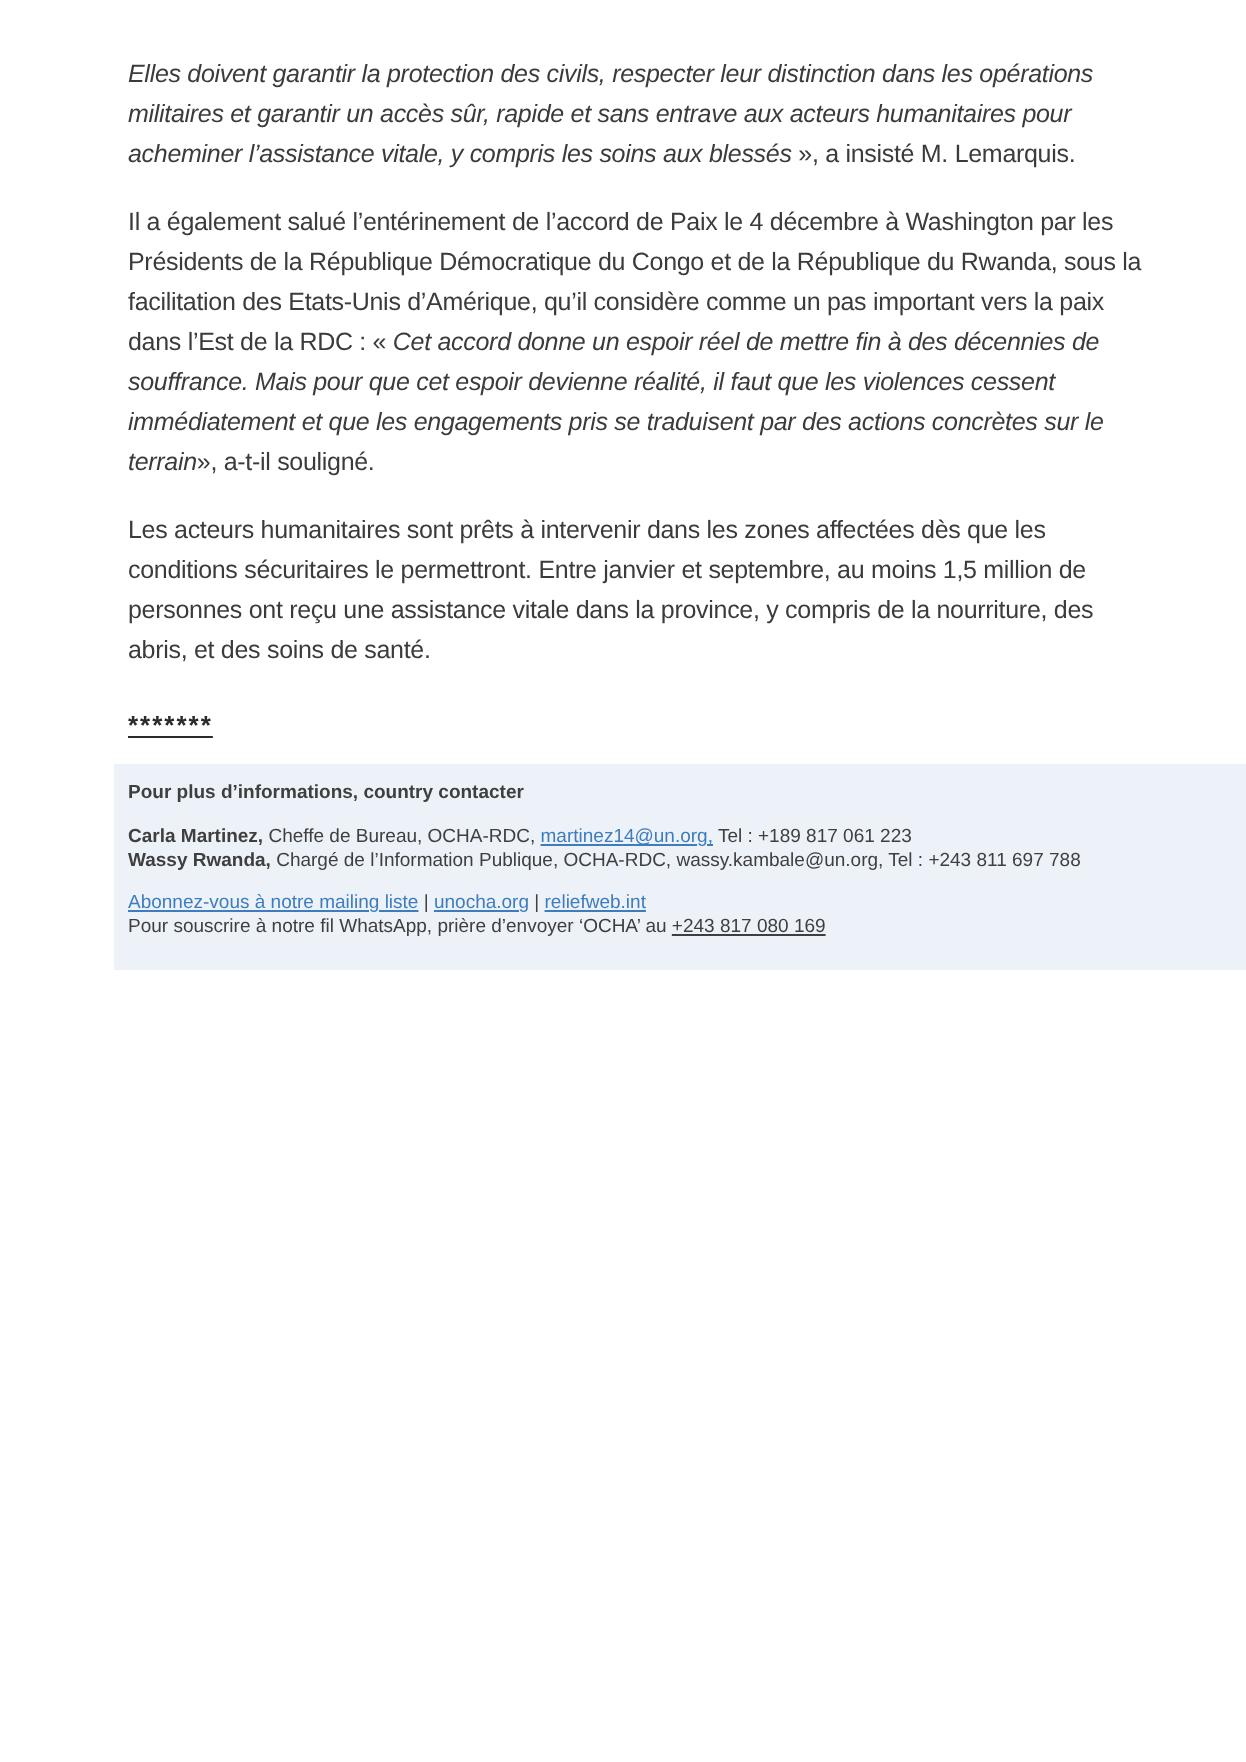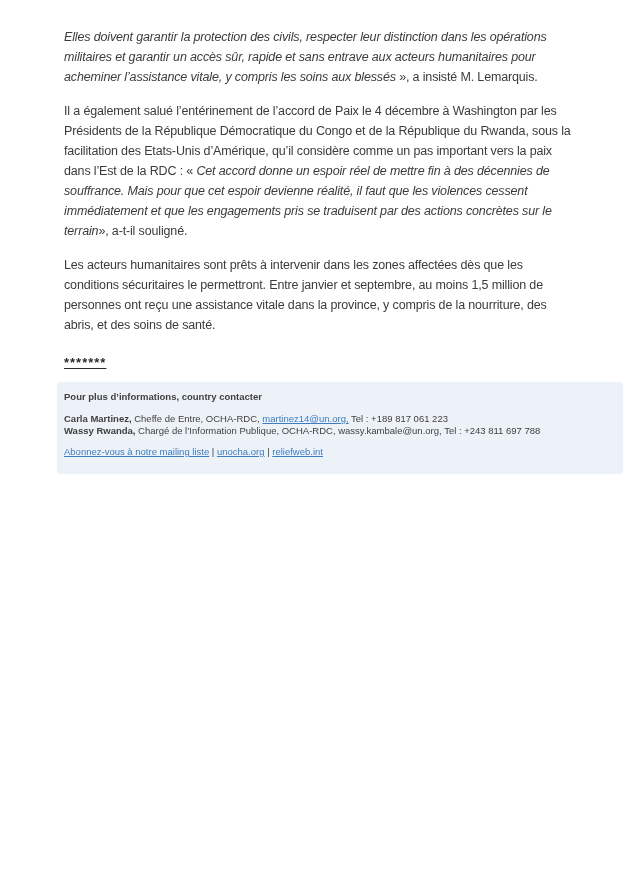--- a/index.html
+++ b/index.html
@@ -70,19 +70,20 @@
     <p class="body-para"><span style="font-style: italic;">Elles doivent garantir la protection des civils, respecter leur distinction dans les opérations militaires et garantir un accès sûr, rapide et sans entrave aux acteurs humanitaires pour acheminer l’assistance vitale, y compris les soins aux blessés </span><span>», a insisté M. Lemarquis.</span></p>
     <p class="body-para"><span>Il a également salué l’entérinement de l’accord de Paix le 4 décembre à Washington par les Présidents de la République Démocratique du Congo et de la République du Rwanda, sous la facilitation des Etats-Unis d’Amérique, qu’il considère comme un pas important vers la paix dans l’Est de la RDC : « </span><span style="font-style: italic;">Cet accord donne un espoir réel de mettre fin à des décennies de souffrance. Mais pour que cet espoir devienne réalité, il faut que les violences cessent immédiatement et que les engagements pris se traduisent par des actions concrètes sur le terrain</span><span>», a-t-il souligné.</span></p>
     <p class="body-para"><span>Les acteurs humanitaires sont prêts à intervenir dans les zones affectées dès que les conditions sécuritaires le permettront. Entre janvier et septembre, au moins 1,5 million de personnes ont reçu une assistance vitale dans la province, y compris de la nourriture, des abris, et des soins de santé.</span></p>
   </div>
 
   <div class="separator">*******</div>
 
   <div class="contact-band">
     <div class="contact-heading">Pour plus d’informations, country contacter</div>
 
-    <p class="small"><span style="font-weight: bold;">Carla Martinez,</span><span> Cheffe de Entre, OCHA-RDC, </span><a class="link" href="#">martinez14@un.org,</a><span> Tel : +189 817 061 223</span></p>
+    <p class="small"><span style="font-weight: bold;">Carla Martinez,</span><span> Cheffe de Bureau, OCHA-RDC, </span><a class="link" href="#">martinez14@un.org,</a><span> Tel : +189 817 061 223</span></p>
     <p class="small"><span style="font-weight: bold;">Wassy Rwanda,</span><span> Chargé de l’Information Publique, OCHA-RDC, wassy.kambale@un.org, Tel : +243 811 697 788</span></p>
 
     <p class="small gap-above"><a class="link" href="#">Abonnez-vous à notre mailing liste</a><span> | </span><a class="link" href="#">unocha.org</a><span> | </span><a class="link" href="#">reliefweb.int</a></p>
+    <p class="small"><span>Pour souscrire à notre fil WhatsApp, prière d’envoyer ‘OCHA’ au </span><span style="text-decoration: underline;">+243 817 080 169</span></p>
   </div>
 
 </div>
 
 </body></html>

